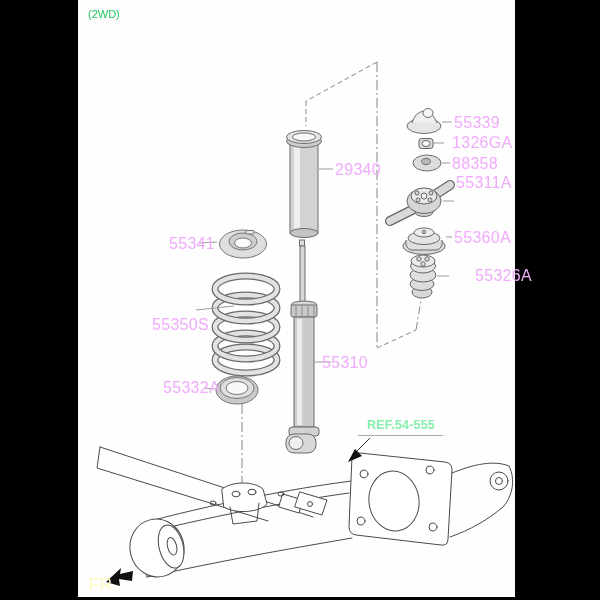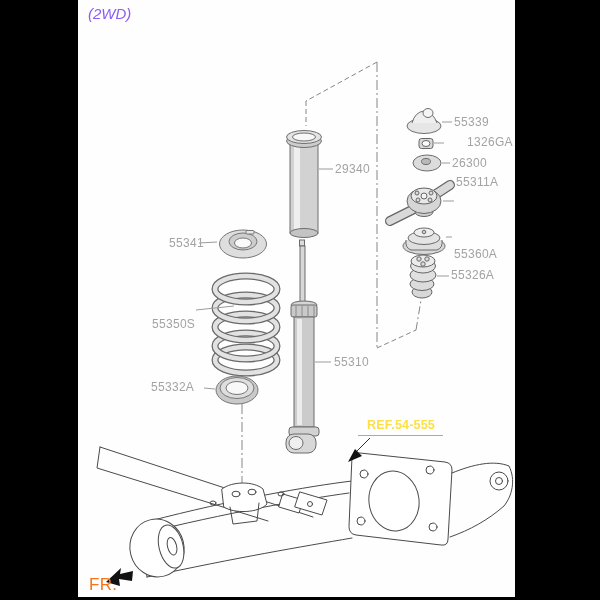--- a/index.html
+++ b/index.html
@@ -7,37 +7,36 @@
     position:relative;width:600px;height:600px;
     background:#000000;overflow:hidden;
     font-family:"Liberation Sans", sans-serif;
   }
   .page{
     position:absolute;left:78px;top:0;width:437px;height:597px;
     background:#fefefe;
   }
   .art{position:absolute;left:0;top:0;width:600px;height:600px;}
   .label{
-    position:absolute;font-size:12px;line-height:13px;color:#a3a3a3;
+    position:absolute;font-size:16px;line-height:13px;color:#f0abfc;
     letter-spacing:0.3px;white-space:nowrap;cursor:pointer;
   }
   .plain{
-    position:absolute;font-size:15px;line-height:14px;color:#8b5cf6;
+    position:absolute;font-size:11px;line-height:14px;color:#22c55e;
     white-space:nowrap;
-    font-style:italic;
   }
   .ref{
     position:absolute;font-size:12.5px;line-height:13px;font-weight:bold;
-    color:#fde047;letter-spacing:0.2px;white-space:nowrap;cursor:pointer;
+    color:#86efac;letter-spacing:0.2px;white-space:nowrap;cursor:pointer;
   }
   .ref-underline{
     position:absolute;left:358px;top:435px;width:85px;height:1px;background:#a9a9a9;
   }
   .fr{
-    position:absolute;left:89px;top:575px;font-size:17px;color:#f97316;
+    position:absolute;left:89px;top:575px;font-size:17px;color:#fef9c3;
     letter-spacing:0.3px;white-space:nowrap;
   }
 </style>
 </head>
 <body>
 
 <div class="screen">
   <div class="page"></div>
 
   <svg class="art" viewBox="0 0 600 600">
@@ -211,26 +210,26 @@
     </g>
 
     <polygon points="106,582 121,568 120,574 133,571 132,581 119,579 120,586" fill="#111"></polygon>
   </svg>
 
   <div class="plain" style="left:88px;top:7px">(2WD)</div>
 
   <div class="label" style="left:335px;top:163px">29340</div>
   <div class="label" style="left:169px;top:237px">55341</div>
   <div class="label" style="left:152px;top:318px">55350S</div>
-  <div class="label" style="left:151px;top:381px">55332A</div>
-  <div class="label" style="left:334px;top:356px">55310</div>
+  <div class="label" style="left:163px;top:381px">55332A</div>
+  <div class="label" style="left:322px;top:356px">55310</div>
   <div class="label" style="left:454px;top:116px">55339</div>
-  <div class="label" style="left:467px;top:136px">1326GA</div>
-  <div class="label" style="left:452px;top:157px">26300</div>
+  <div class="label" style="left:452px;top:136px">1326GA</div>
+  <div class="label" style="left:452px;top:157px">88358</div>
   <div class="label" style="left:456px;top:176px">55311A</div>
-  <div class="label" style="left:454px;top:248px">55360A</div>
-  <div class="label" style="left:451px;top:269px">55326A</div>
+  <div class="label" style="left:454px;top:231px">55360A</div>
+  <div class="label" style="left:475px;top:269px">55326A</div>
 
   <div class="ref" style="left:367px;top:419px">REF.54-555</div>
   <div class="ref-underline"></div>
 
   <div class="fr">FR.</div>
 </div>
 
 </body></html>

